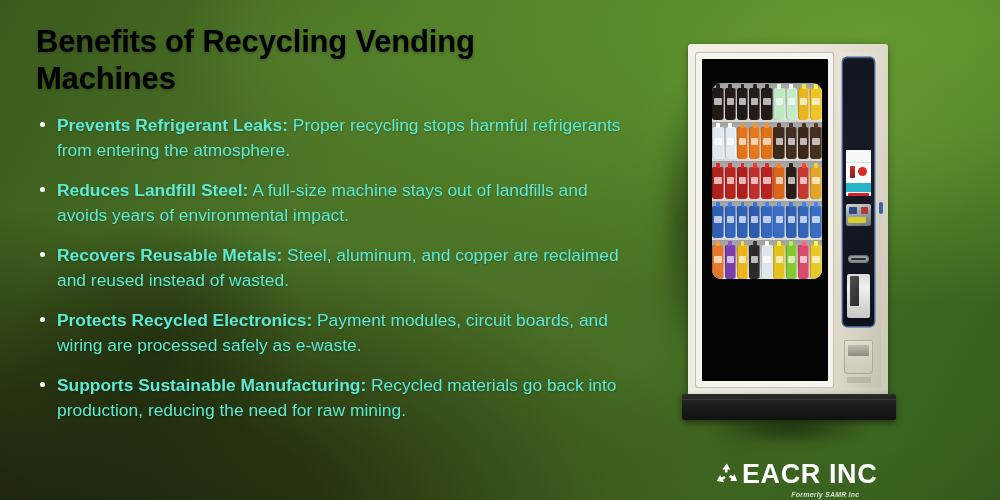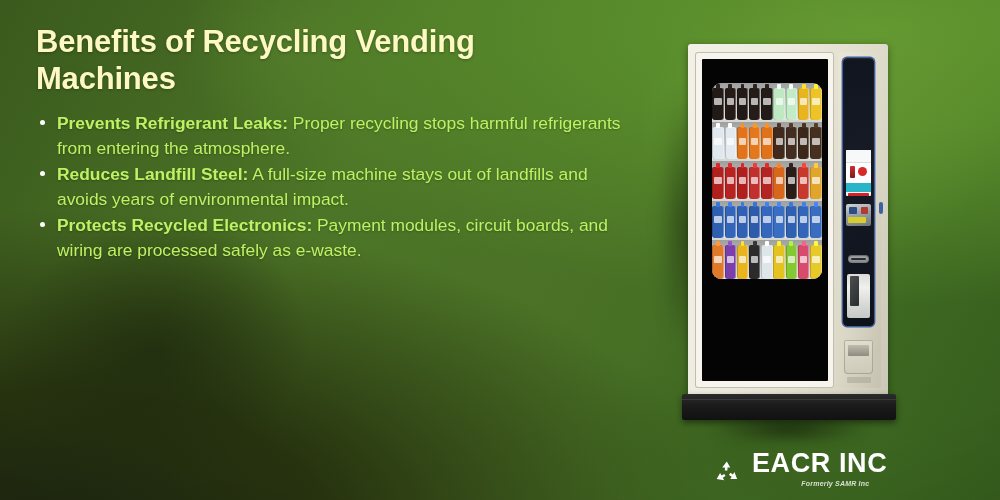--- a/index.html
+++ b/index.html
@@ -62,37 +62,37 @@
 
   
   .content {
     position: absolute;
     left: 36px;
     top: 24px;
     width: 586px;
   }
   .headline {
     margin: 0 0 14px 0;
-    color: #fef9c3;
+    color: #000000;
     font-size: 31px;
     line-height: 1.18;
     font-weight: bold;
     letter-spacing: -0.2px;
     text-shadow: 0 1px 3px rgba(0,0,0,0.28);
   }
   ul.benefits {
     margin: 0;
     padding: 0;
     list-style: none;
   }
   ul.benefits li {
     position: relative;
-    margin: 0 0 2px 0;
+    margin: 16px 0 2px 0;
     padding-left: 21px;
-    color: #bef264;
+    color: #5eead4;
     font-size: 17.4px;
     line-height: 1.41;
     text-shadow: 0 1px 2px rgba(0,0,0,0.26);
   }
   ul.benefits li .dot {
     position: absolute;
     left: 4px;
     top: 9px;
     width: 5px;
     height: 5px;
@@ -373,24 +373,23 @@
     content: "";
     position: absolute;
     left: 0; top: 5px; right: 0; height: 1px;
     background: rgba(255,255,255,0.10);
   }
 
   
   .logo {
     position: absolute;
     left: 712px;
-    top: 450px;
+    top: 461px;
     display: flex;
-    align-items: flex-end;
-    gap: 10px;
+    align-items: flex-start;
   }
   .logo-mark {
     width: 30px;
     height: 28px;
     flex: 0 0 auto;
   }
   .logo-text {
     display: flex;
     flex-direction: column;
     align-items: flex-end;
@@ -423,21 +422,23 @@
   <div class="bg-leaf-d"></div>
   <div class="bg-leaf-a"></div>
   <div class="bg-leaf-c"></div>
   <div class="bg-vignette"></div>
 
   <div class="content">
     <h1 class="headline">Benefits of Recycling Vending Machines</h1>
     <ul class="benefits" id="benefits-list">
         <li><span class="dot"></span><span class="lead">Prevents Refrigerant Leaks:</span><span> Proper recycling stops harmful refrigerants from entering the atmosphere.</span></li>
         <li><span class="dot"></span><span class="lead">Reduces Landfill Steel:</span><span> A full-size machine stays out of landfills and avoids years of environmental impact.</span></li>
+        <li><span class="dot"></span><span class="lead">Recovers Reusable Metals:</span><span> Steel, aluminum, and copper are reclaimed and reused instead of wasted.</span></li>
         <li><span class="dot"></span><span class="lead">Protects Recycled Electronics:</span><span> Payment modules, circuit boards, and wiring are processed safely as e-waste.</span></li>
+        <li><span class="dot"></span><span class="lead">Supports Sustainable Manufacturing:</span><span> Recycled materials go back into production, reducing the need for raw mining.</span></li>
       </ul>
   </div>
 
   <div class="machine-wrap">
     <div class="machine-shadow-side"></div>
     <div class="machine-shadow"></div>
 
     <div class="cabinet">
 
       <div class="door">

